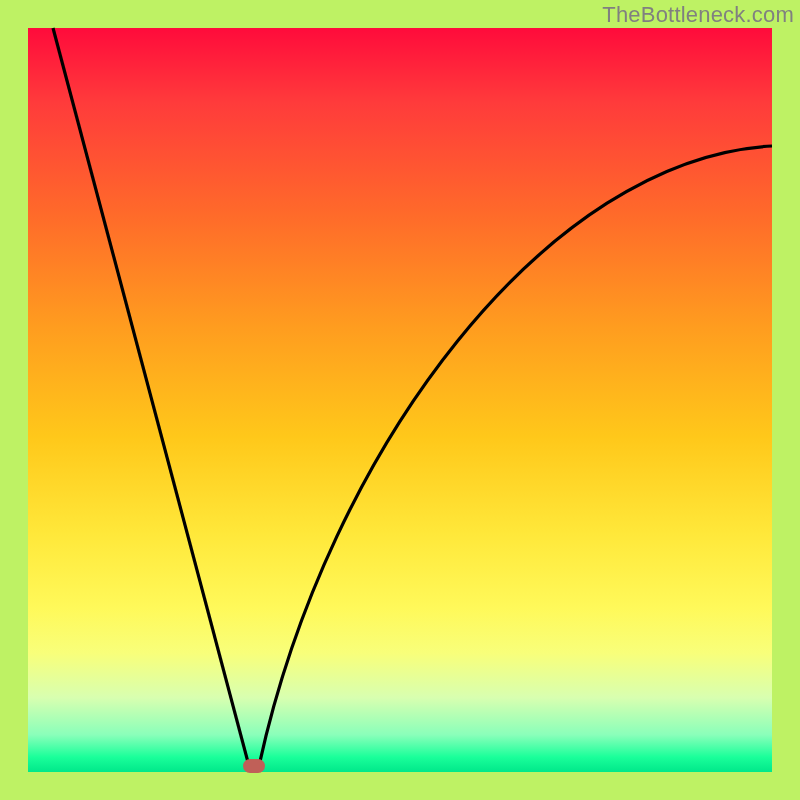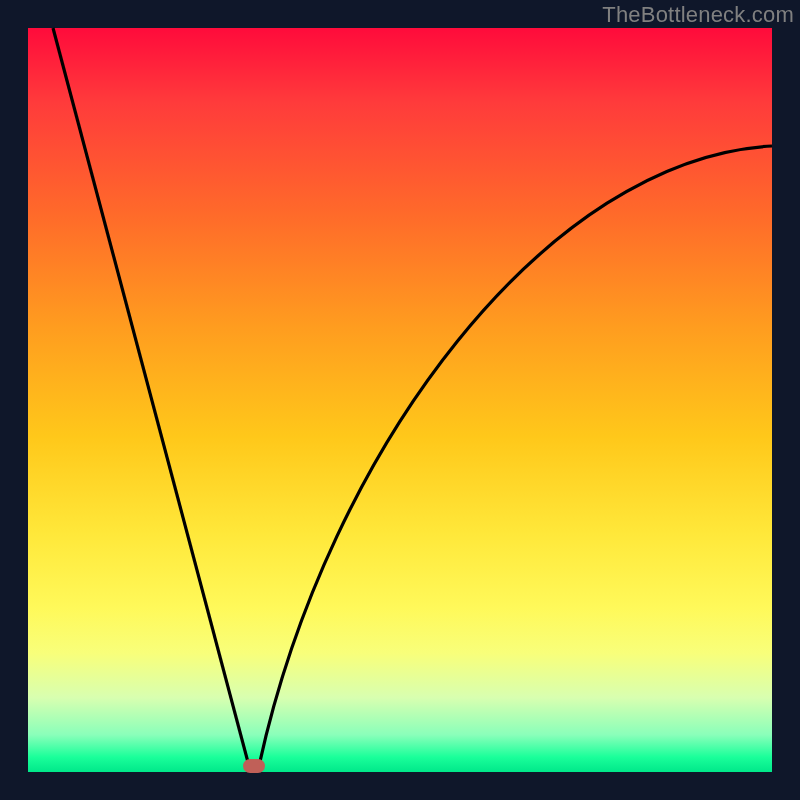--- a/index.html
+++ b/index.html
@@ -10,21 +10,21 @@
     background: #000;
     overflow: hidden;
     font-family: Arial, Helvetica, sans-serif;
   }
   .frame {
     position: absolute;
     top: 0;
     left: 0;
     width: 800px;
     height: 800px;
-    background: #0f172a;
+    background: #bef264;
   }
   .plot {
     position: absolute;
     top: 28px;
     left: 28px;
     width: 744px;
     height: 744px;
     background: linear-gradient(to bottom,
       #ff0b3b 0%,
       #ff3b3b 10%,

